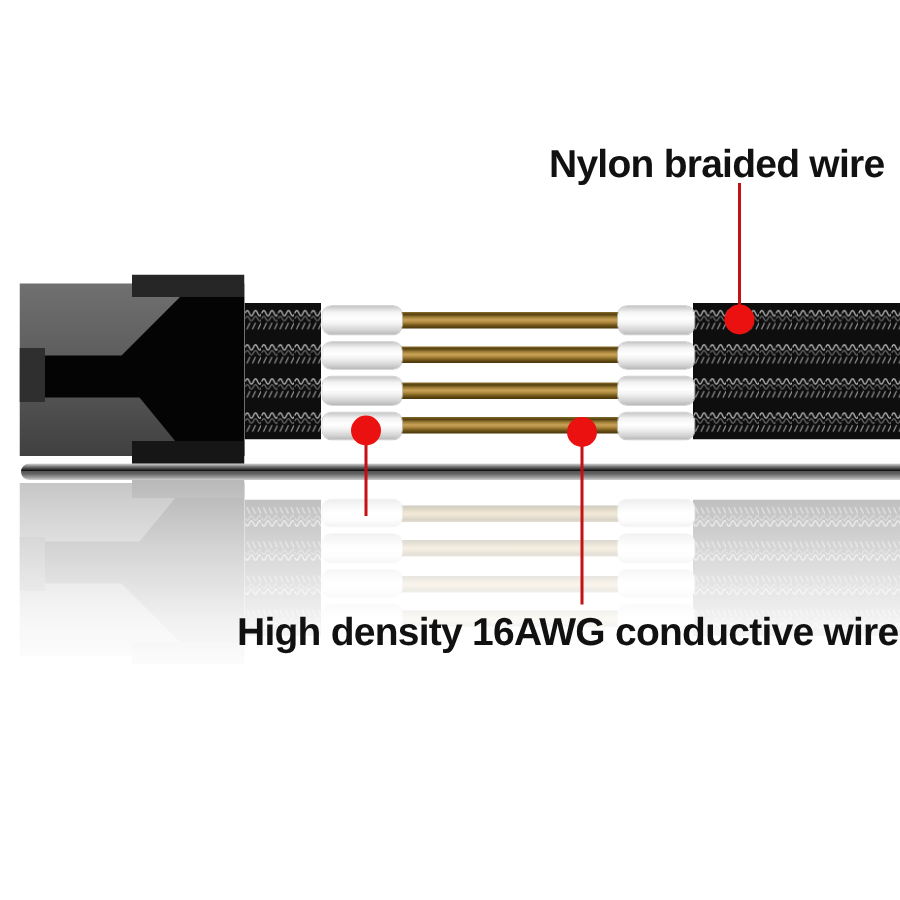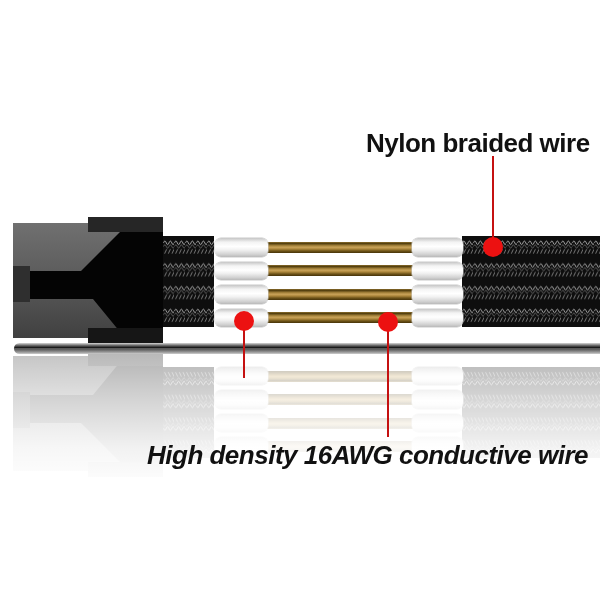--- a/index.html
+++ b/index.html
@@ -1,17 +1,17 @@
 <!DOCTYPE html>
 <html><head>
 <meta charset="utf-8">
 <style>
   html,body{margin:0;padding:0;background:#fff;}
   .stage{position:relative;width:600px;height:460px;background:#fff;overflow:hidden;
-         font-family:"Liberation Sans",sans-serif;margin-top:34px;}
+         font-family:"Liberation Sans",sans-serif;}
 
   
   .cable{position:absolute;left:0;top:183px;width:600px;height:127px;z-index:1;}
   .connector{position:absolute;left:13px;top:0;}
   .braid{position:absolute;top:19px;height:91px;}
   .braid-left{left:163px;width:51px;}
   .braid-right{left:462px;width:138px;}
   .tube{position:absolute;height:18.5px;border-radius:6px;
         background:linear-gradient(to bottom,#c6c6c6 0%,#f4f4f4 22%,#ffffff 45%,#f2f2f2 62%,#d2d2d2 86%,#b9b9b9 100%);
         box-shadow:0 0 0 0.5px #c9c9c9;}
@@ -31,21 +31,21 @@
   .reflection{position:absolute;left:0;top:316px;width:600px;height:127px;z-index:1;overflow:hidden;}
   .reflection .cable{top:0;transform:scaleY(-1);opacity:.45;filter:blur(0.4px);}
   .reflection-fade{position:absolute;left:0;top:314px;width:600px;height:146px;z-index:4;
         background:linear-gradient(to bottom,rgba(255,255,255,.30) 0%,rgba(255,255,255,.62) 35%,rgba(255,255,255,.88) 68%,#ffffff 96%);}
 
   
   .callout-label{position:absolute;z-index:6;color:#111;font-weight:bold;font-size:26px;
         letter-spacing:-0.5px;white-space:nowrap;}
   .label-nylon{left:366px;top:94px;}
   .label-insulator{left:155px;top:342px;}
-  .label-conductor{left:147px;top:406px;font-style:italic;}
+  .label-conductor{left:158px;top:406px;}
   .callout-line{position:absolute;width:2px;background:#c51111;z-index:5;}
   .line-nylon{left:492px;top:122px;height:92px;}
   .line-insulator{left:243px;top:287px;height:57px;}
   .line-conductor{left:387px;top:288px;height:115px;}
   .callout-dot{position:absolute;width:20px;height:20px;border-radius:50%;background:#ec1111;z-index:5;}
   .dot-nylon{left:483px;top:203px;}
   .dot-insulator{left:234px;top:277px;}
   .dot-conductor{left:378px;top:278px;}
 </style>
 </head>

